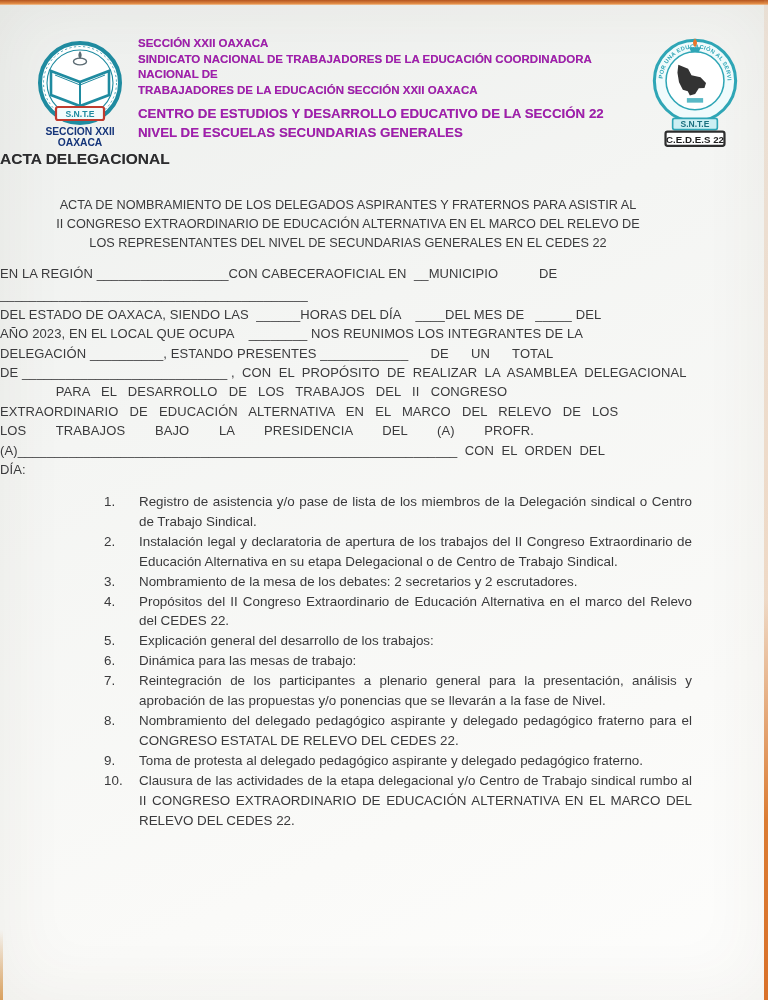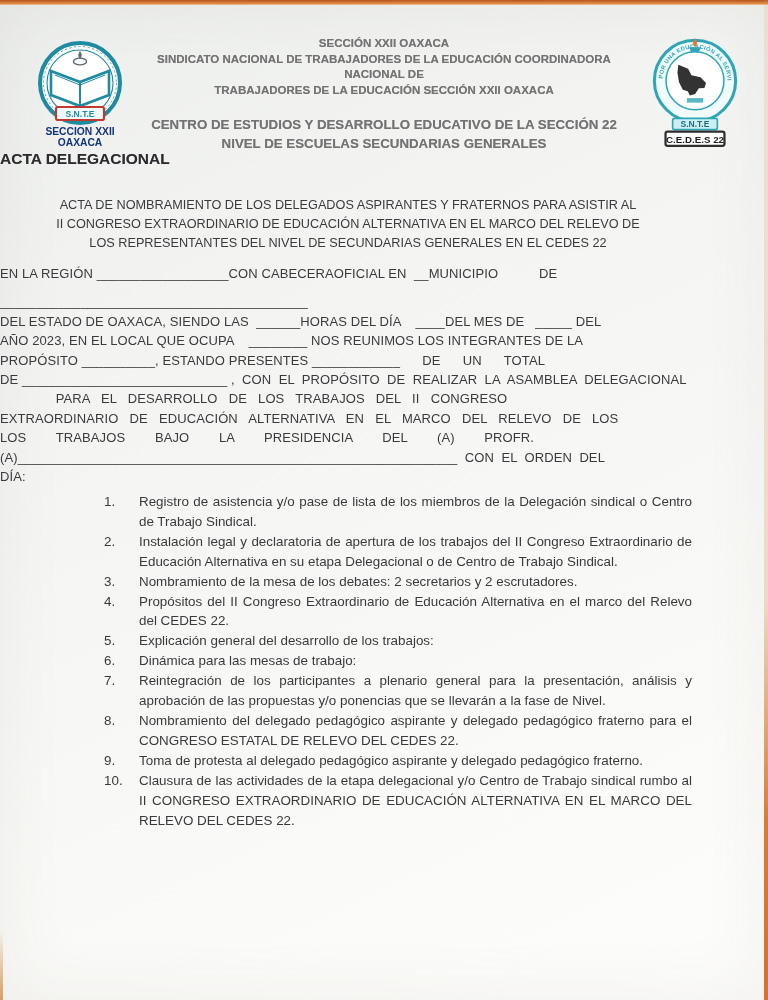--- a/index.html
+++ b/index.html
@@ -14,35 +14,35 @@
   .edge-top{position:absolute;top:0;left:0;width:768px;height:5px;
     background:linear-gradient(#b4541e,#e08a45 70%,#f2c79b);}
   .edge-right{position:absolute;top:0;right:0;width:4px;height:1000px;
     background:linear-gradient(rgba(222,150,100,.15) 0%,rgba(224,138,69,.25) 60%,#db7c33 82%,#d9712a 100%);}
   .edge-bl{position:absolute;bottom:0;left:0;width:3px;height:70px;
     background:linear-gradient(rgba(217,150,90,0),#d9a05e);}
 
   .header{position:absolute;top:36px;left:0;width:768px;}
   .emblem-left{position:absolute;left:28px;top:0;width:104px;height:112px;}
   .emblem-right{position:absolute;left:642px;top:-6px;width:106px;height:126px;}
-  .header-text{margin:0 138px;text-align:center;color:#737373;text-shadow:0 0 .4px rgba(40,40,40,.4);}
+  .header-text{margin:0 138px;color:#a21caf;text-shadow:0 0 .4px rgba(40,40,40,.4);}
   .h-small{font-size:11.5px;font-weight:bold;line-height:15.5px;}
   .h-large{font-size:13.3px;font-weight:bold;line-height:19px;}
-  .h-large.first{margin-top:17px;}
+  .h-large.first{margin-top:6px;}
 
   .doc-title{position:absolute;top:150px;left:0;width:768px;text-align:left;
     font-size:15.5px;font-weight:bold;color:#2c2c2e;text-shadow:0 0 .4px rgba(40,40,40,.4);}
 
   .subtitle{position:absolute;top:196px;left:0;width:696px;text-align:center;
     font-size:12.7px;line-height:19px;color:#3a3a3c;}
 
   .acta{position:absolute;top:264px;left:0;width:768px;}
   .acta-line{white-space:pre;font-size:13px;line-height:19.4px;
     color:#3a3a3c;letter-spacing:.1px;}
-  .acta-line.gap{margin-top:9px;}
+  .acta-line.gap{margin-top:2px;}
 
   .agenda{position:absolute;top:492px;left:104px;width:588px;
     font-size:13.4px;line-height:19.9px;color:#3a3a3c;}
   .agenda-item{position:relative;padding-left:35px;text-align:justify;}
   .agenda-num{position:absolute;left:0;top:0;width:32px;}
 </style>
 </head>
 <body>
 
 <div class="page">
@@ -102,21 +102,21 @@
     <div>ACTA DE NOMBRAMIENTO DE LOS DELEGADOS ASPIRANTES Y FRATERNOS PARA ASISTIR AL</div>
     <div>II CONGRESO EXTRAORDINARIO DE EDUCACIÓN ALTERNATIVA EN EL MARCO DEL RELEVO DE</div>
     <div>LOS REPRESENTANTES DEL NIVEL DE SECUNDARIAS GENERALES EN EL CEDES 22</div>
   </div>
 
   <div class="acta">
     <div class="acta-line">EN LA REGIÓN __________________CON CABECERAOFICIAL EN  __MUNICIPIO           DE</div>
     <div class="acta-line gap">__________________________________________</div>
     <div class="acta-line">DEL ESTADO DE OAXACA, SIENDO LAS  ______HORAS DEL DÍA    ____DEL MES DE   _____ DEL</div>
     <div class="acta-line">AÑO 2023, EN EL LOCAL QUE OCUPA    ________ NOS REUNIMOS LOS INTEGRANTES DE LA</div>
-    <div class="acta-line">PROPÓSITO __________, ESTANDO PRESENTES ____________      DE      UN      TOTAL</div>
+    <div class="acta-line">DELEGACIÓN __________, ESTANDO PRESENTES ____________      DE      UN      TOTAL</div>
     <div class="acta-line">DE ____________________________ ,  CON  EL  PROPÓSITO  DE  REALIZAR  LA  ASAMBLEA  DELEGACIONAL</div>
     <div class="acta-line">               PARA   EL   DESARROLLO   DE   LOS   TRABAJOS   DEL   II   CONGRESO</div>
     <div class="acta-line">EXTRAORDINARIO   DE   EDUCACIÓN   ALTERNATIVA   EN   EL   MARCO   DEL   RELEVO   DE   LOS</div>
     <div class="acta-line">LOS        TRABAJOS        BAJO        LA        PRESIDENCIA        DEL        (A)        PROFR.</div>
     <div class="acta-line">(A)____________________________________________________________  CON  EL  ORDEN  DEL</div>
     <div class="acta-line">DÍA:</div>
   </div>
 
   <div class="agenda">
     <div class="agenda-item">

